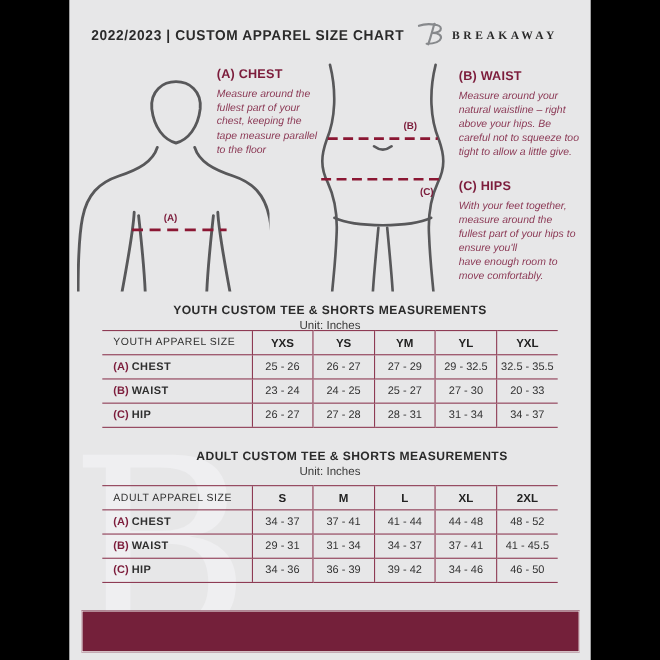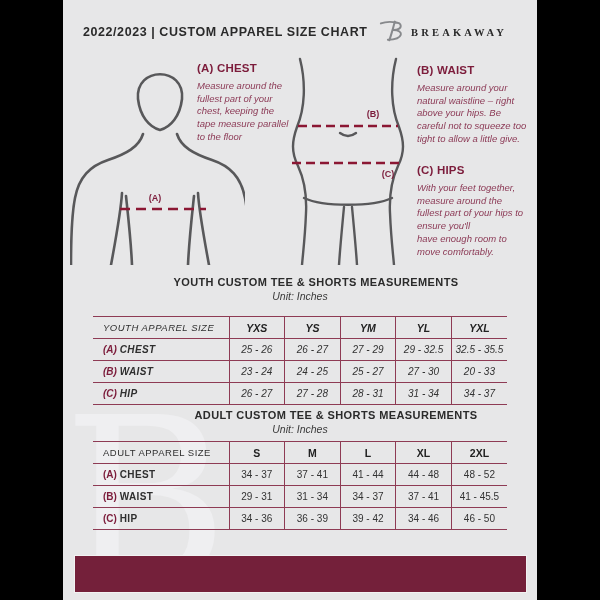--- a/index.html
+++ b/index.html
@@ -28,25 +28,25 @@
   .guide h3 {
     margin:0; font-size:11.5px; font-weight:bold; color:#7c1c3b; letter-spacing:0.2px;
   }
   .guide p {
     margin:6px 0 0 0; font-size:9.5px; font-style:italic; color:#8c3a56;
     line-height:1.34; white-space:pre-line;
   }
   
   .sec-title {
     position:absolute; left:0; width:474px; text-align:center; z-index:1;
-    font-size:11px; font-weight:bold; color:#2b2b2b; letter-spacing:0.4px;padding-left:16px;
+    font-size:11px; font-weight:bold; color:#2b2b2b; letter-spacing:0.4px;
   }
   .sec-unit {
     position:absolute; left:0; width:474px; text-align:center; z-index:1;
-    font-size:10.5px; font-style:italic; color:#3a3a3a;
+    font-size:10.5px; color:#3a3a3a;
   }
   
   table.size {
     position:absolute; left:30px; width:414px; border-collapse:collapse;
     table-layout:fixed; z-index:1; background:transparent;
   }
   table.size td { border-top:1.5px solid #8e3b54; height:21px; font-size:10px;
     color:#333; text-align:center; padding:0; }
   table.size tr:last-child td { border-bottom:1.5px solid #8e3b54; }
   table.size td:not(:first-child) { border-left:1.4px solid #8e3b54; }
@@ -125,21 +125,21 @@
     <div class="guide" style="left:354px; top:164px; width:110px;">
       <h3>(C) HIPS</h3>
       <p>With your feet together, measure around the fullest part of your hips to ensure you'll
 have enough room to move comfortably.</p>
     </div>
 
     <div class="watermark">B</div>
 
     <div class="sec-title" style="top:276px;">YOUTH CUSTOM TEE &amp; SHORTS MEASUREMENTS</div>
     <div class="sec-unit" style="top:290px;">Unit: Inches</div>
-    <table class="size" style="top:316px;font-style:italic;">
+    <table class="size" style="top:300px;">
       <colgroup>
           <col style="width:136px">
           <col>
           <col>
           <col>
           <col>
           <col>
         </colgroup>
       <tbody>
           <tr class="head">

